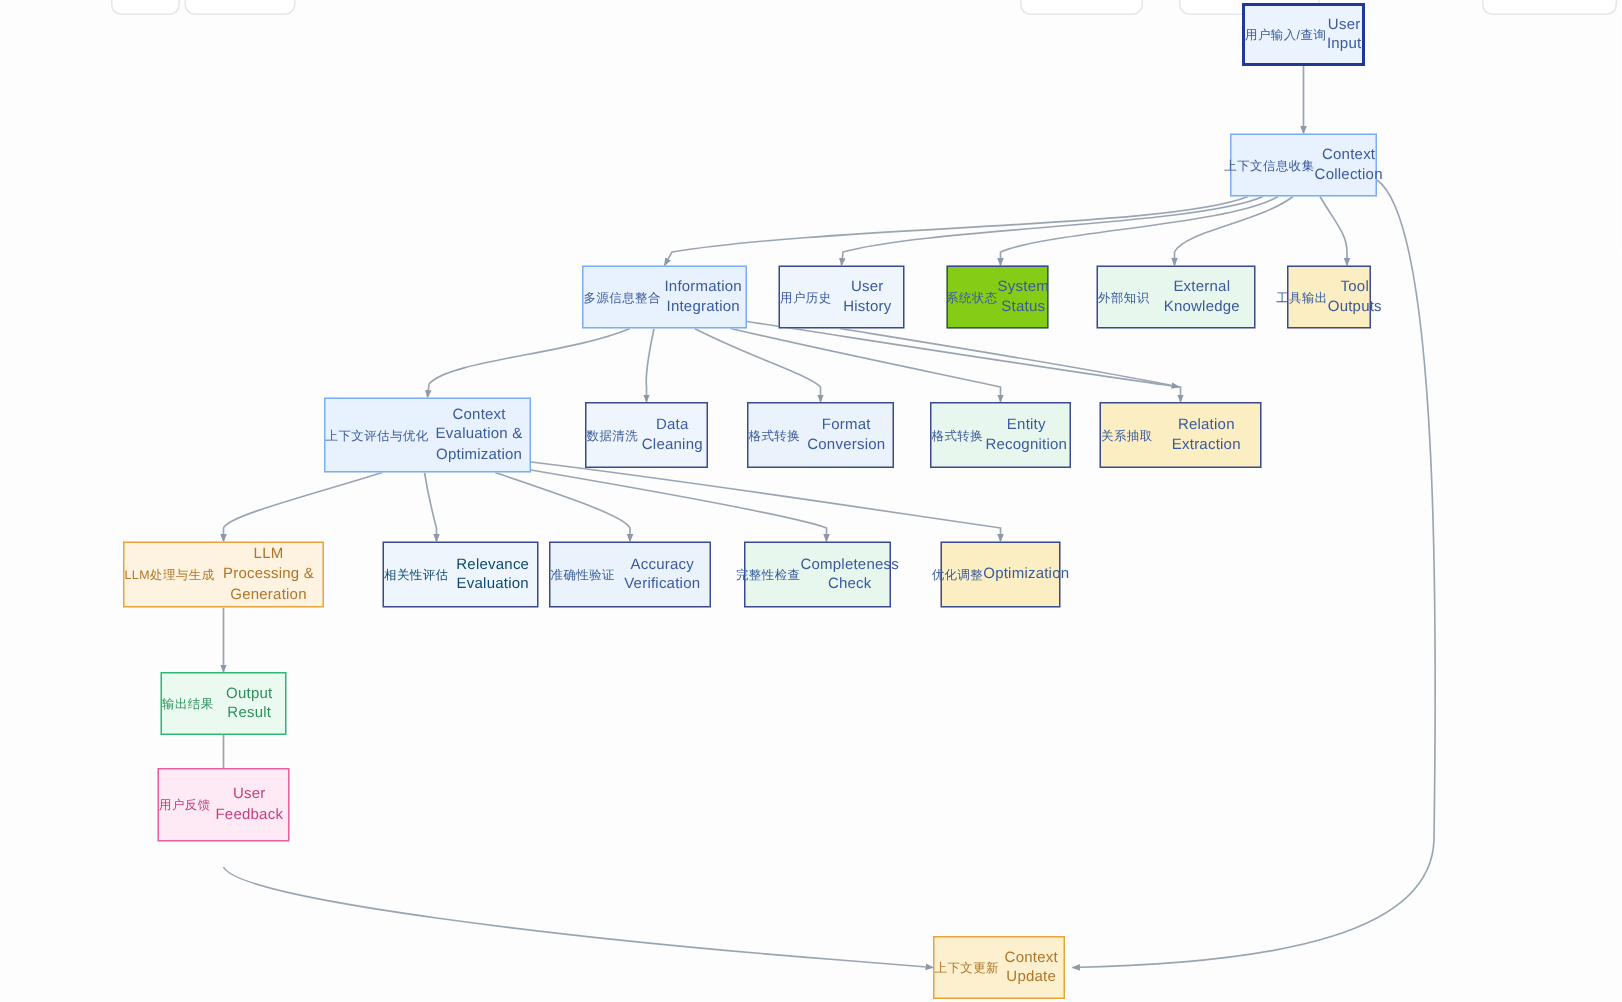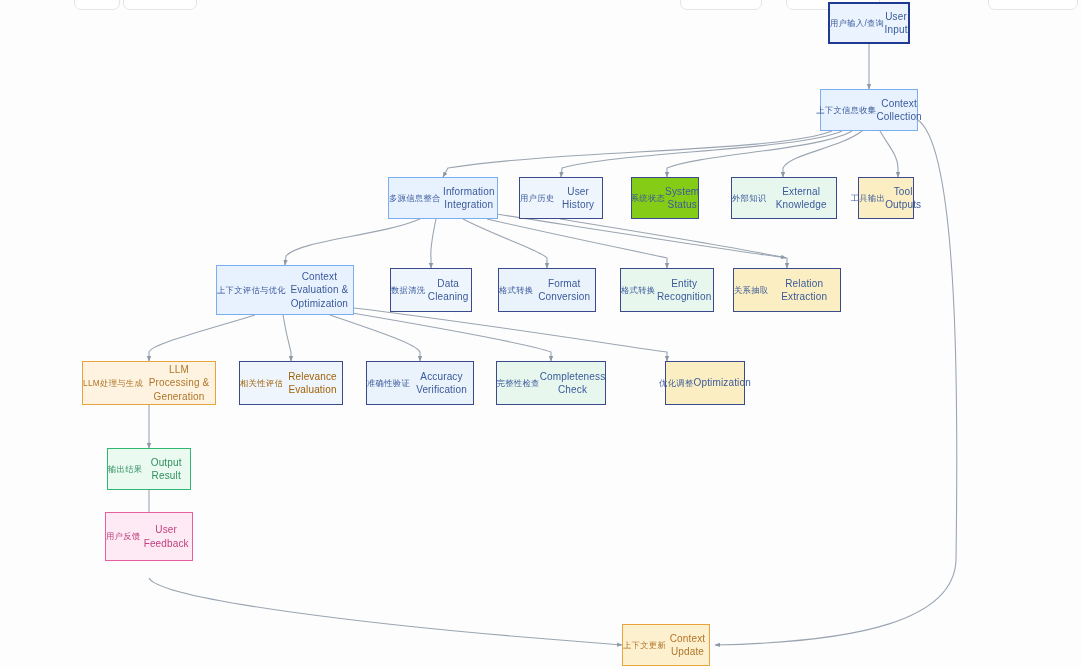--- a/index.html
+++ b/index.html
@@ -150,33 +150,33 @@
         <div class="en">Entity Recognition</div>
       </div>
       <div class="node" style="left: 733px; top: 268px; width: 108px; height: 44px; background: rgb(251, 238, 194); border-color: rgb(59, 74, 140); color: rgb(58, 90, 155);">
         <div class="zh">关系抽取</div>
         <div class="en">Relation Extraction</div>
       </div>
       <div class="node" style="left: 82px; top: 361px; width: 134px; height: 44px; background: rgb(253, 243, 224); border-color: rgb(232, 163, 61); color: rgb(176, 117, 42);">
         <div class="zh">LLM处理与生成</div>
         <div class="en">LLM Processing &amp; Generation</div>
       </div>
-      <div class="node" style="left: 239px; top: 361px; width: 104px; height: 44px; background: rgb(238, 245, 253); border-color: rgb(59, 74, 140); color: #a16207;">
+      <div class="node" style="left: 255px; top: 361px; width: 104px; height: 44px; background: rgb(238, 245, 253); border-color: rgb(59, 74, 140); color: #0c4a6e;">
         <div class="zh">相关性评估</div>
         <div class="en">Relevance Evaluation</div>
       </div>
       <div class="node" style="left: 366px; top: 361px; width: 108px; height: 44px; background: rgb(234, 242, 251); border-color: rgb(59, 74, 140); color: rgb(58, 90, 155);">
         <div class="zh">准确性验证</div>
         <div class="en">Accuracy Verification</div>
       </div>
-      <div class="node" style="left: 496px; top: 361px; width: 110px; height: 44px; background: rgb(232, 247, 238); border-color: rgb(59, 74, 140); color: rgb(58, 90, 155);">
+      <div class="node" style="left: 496px; top: 361px; width: 98px; height: 44px; background: rgb(232, 247, 238); border-color: rgb(59, 74, 140); color: rgb(58, 90, 155);">
         <div class="zh">完整性检查</div>
         <div class="en">Completeness Check</div>
       </div>
-      <div class="node" style="left: 627px; top: 361px; width: 80px; height: 44px; background: rgb(251, 238, 194); border-color: rgb(59, 74, 140); color: rgb(58, 90, 155); margin-left: 38px;">
+      <div class="node" style="left: 627px; top: 361px; width: 80px; height: 44px; background: rgb(251, 238, 194); border-color: rgb(59, 74, 140); color: rgb(58, 90, 155);">
         <div class="zh">优化调整</div>
         <div class="en">Optimization</div>
       </div>
       <div class="node" style="left: 107px; top: 448px; width: 84px; height: 42px; background: rgb(234, 250, 241); border-color: rgb(46, 184, 114); color: rgb(47, 143, 91);">
         <div class="zh">输出结果</div>
         <div class="en">Output Result</div>
       </div>
       <div class="node" style="left: 105px; top: 512px; width: 88px; height: 49px; background: rgb(253, 234, 244); border-color: rgb(232, 95, 160); color: rgb(194, 64, 127);">
         <div class="zh">用户反馈</div>
         <div class="en">User Feedback</div>

